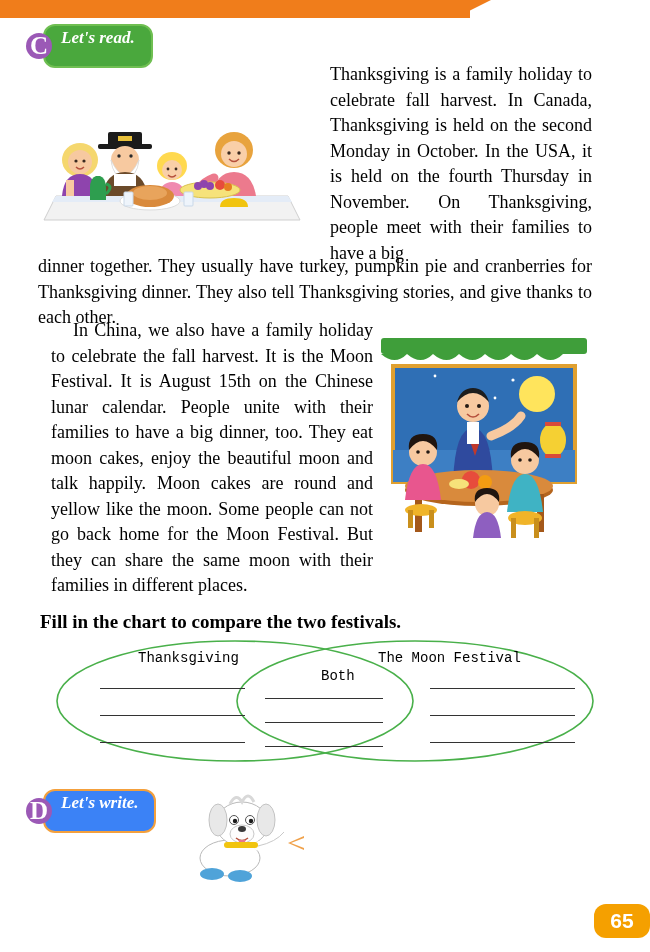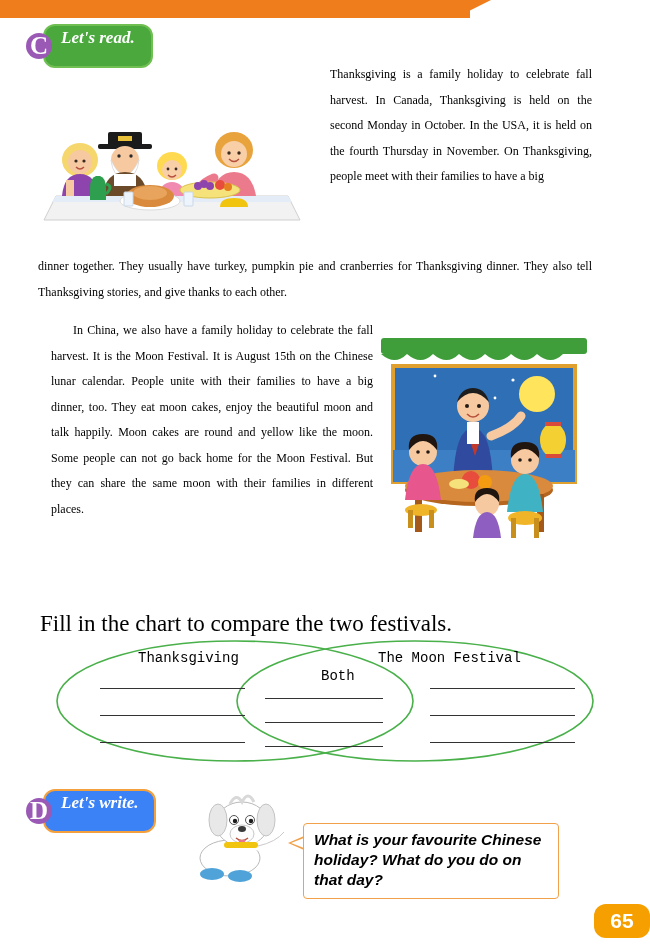--- a/index.html
+++ b/index.html
@@ -84,21 +84,21 @@
     color: #ffffff;
     position: relative;
     z-index: 2;
   }
   .tag-bubble.green { background: #4aa83d; border: 2px solid #6fbf52; }
   .tag-bubble.orange { background: #3b82f6; border: 2px solid #f4a03c; }
 
   
   .para {
     font-family: "Liberation Serif", serif;
-    font-size: 12px;
+    font-size: 18px;
     line-height: 25.5px;
     text-align: justify;
   }
   .para.just-all { text-align: justify; text-align-last: left; }
 
   #read-col-right {
     position: absolute;
     left: 330px;
     top: 62px;
     width: 262px;
@@ -133,22 +133,22 @@
     width: 218px;
     height: 215px;
   }
 
   
   .chart-title {
     position: absolute;
     left: 40px;
     top: 611px;
     font-family: "Liberation Serif", serif;
-    font-weight: normal;
-    font-size: 23px;
+    font-weight: bold;
+    font-size: 19px;
   }
 
   
   .venn {
     position: absolute;
     left: 40px;
     top: 636px;
     width: 570px;
     height: 130px;
   }
@@ -435,17 +435,16 @@
       <path d="M80,56 q18,-4 26,-14" stroke="#ffffff" stroke-width="9" fill="none" stroke-linecap="round"></path>
       <path d="M80,56 q18,-4 26,-14" stroke="#c9c9c9" stroke-width="1" fill="none"></path>
 
       <rect x="46" y="52" width="34" height="6" rx="3" fill="#f1c40f"></rect>
     </svg>
   </div>
 
   <div class="bubble-tail"></div>
   <div class="bubble-tail-inner"></div>
 
-  <div class="write-bubble">What is your favourite Chinese holiday? What do you do on that day?</div>
 
   <div class="page-number">65</div>
 
 </div>
 
 </body></html>

